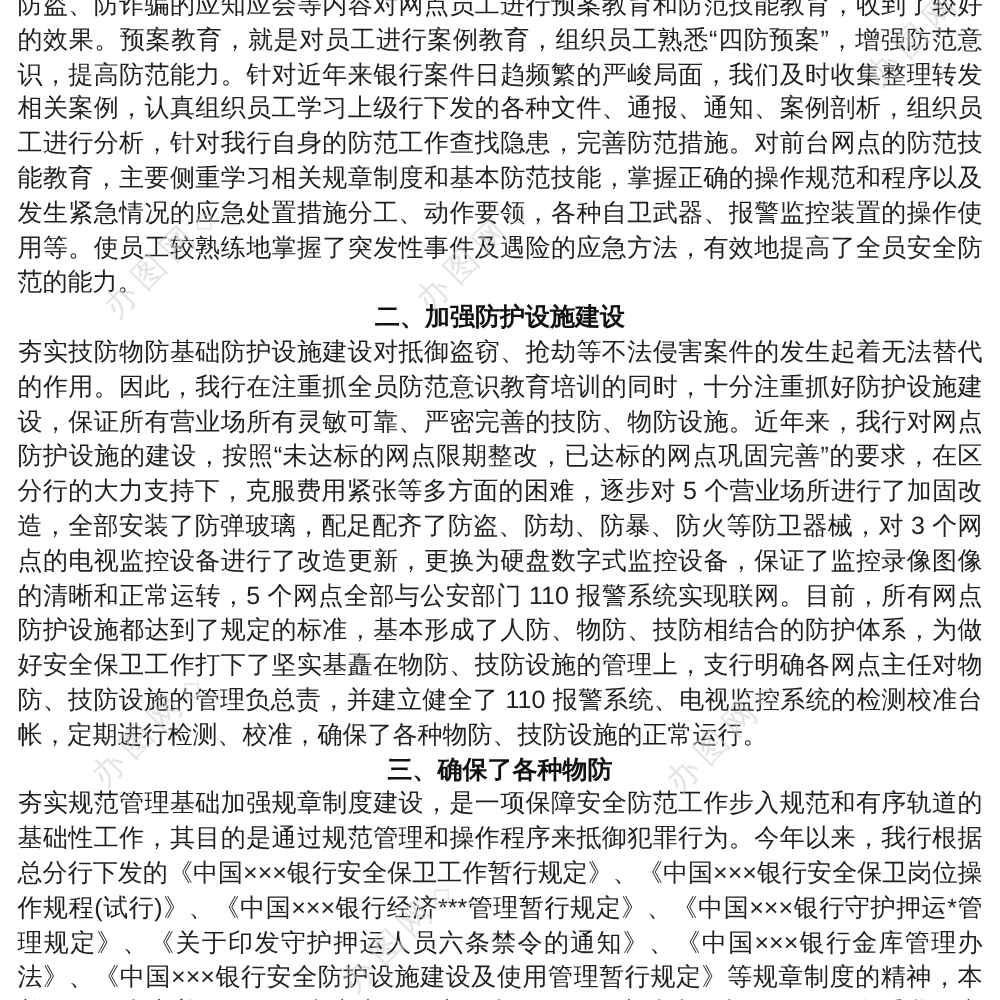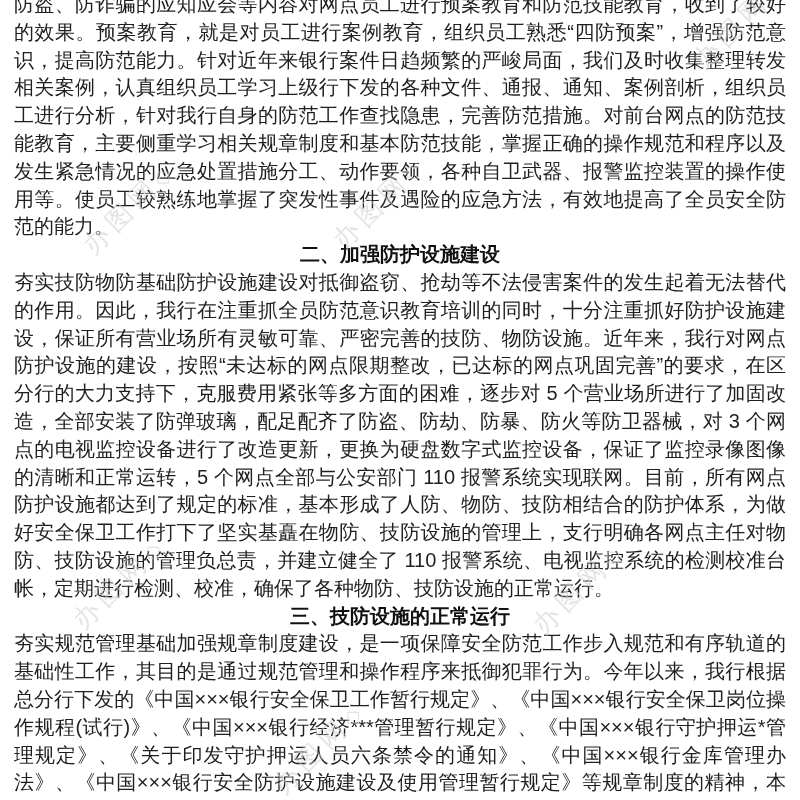--- a/index.html
+++ b/index.html
@@ -66,21 +66,21 @@
 
 <div class="page">
 
   <div class="doc-content">
     <p>防盗、防诈骗的应知应会等内容对网点员工进行预案教育和防范技能教育，收到了较好的效果。预案教育，就是对员工进行案例教育，组织员工熟悉“四防预案”，增强防范意识，提高防范能力。针对近年来银行案件日趋频繁的严峻局面，我们及时收集整理转发相关案例，认真组织员工学习上级行下发的各种文件、通报、通知、案例剖析，组织员工进行分析，针对我行自身的防范工作查找隐患，完善防范措施。对前台网点的防范技能教育，主要侧重学习相关规章制度和基本防范技能，掌握正确的操作规范和程序以及发生紧急情况的应急处置措施分工、动作要领，各种自卫武器、报警监控装置的操作使用等。使员工较熟练地掌握了突发性事件及遇险的应急方法，有效地提高了全员安全防范的能力。</p>
 
     <h2>二、加强防护设施建设</h2>
 
     <p>夯实技防物防基础防护设施建设对抵御盗窃、抢劫等不法侵害案件的发生起着无法替代的作用。因此，我行在注重抓全员防范意识教育培训的同时，十分注重抓好防护设施建设，保证所有营业场所有灵敏可靠、严密完善的技防、物防设施。近年来，我行对网点防护设施的建设，按照“未达标的网点限期整改，已达标的网点巩固完善”的要求，在区分行的大力支持下，克服费用紧张等多方面的困难，逐步对 5 个营业场所进行了加固改造，全部安装了防弹玻璃，配足配齐了防盗、防劫、防暴、防火等防卫器械，对 3 个网点的电视监控设备进行了改造更新，更换为硬盘数字式监控设备，保证了监控录像图像的清晰和正常运转，5 个网点全部与公安部门 110 报警系统实现联网。目前，所有网点防护设施都达到了规定的标准，基本形成了人防、物防、技防相结合的防护体系，为做好安全保卫工作打下了坚实基矗在物防、技防设施的管理上，支行明确各网点主任对物防、技防设施的管理负总责，并建立健全了 110 报警系统、电视监控系统的检测校准台帐，定期进行检测、校准，确保了各种物防、技防设施的正常运行。</p>
 
-    <h2>三、技防设施的正常运行</h2>
+    <h2>三、确保了各种物防</h2>
 
     <p>夯实规范管理基础加强规章制度建设，是一项保障安全防范工作步入规范和有序轨道的基础性工作，其目的是通过规范管理和操作程序来抵御犯罪行为。今年以来，我行根据总分行下发的《中国×××银行安全保卫工作暂行规定》、《中国×××银行安全保卫岗位操作规程(试行)》、《中国×××银行经济***管理暂行规定》、《中国×××银行守护押运*管理规定》、《关于印发守护押运人员六条禁令的通知》、《中国×××银行金库管理办法》、《中国×××银行安全防护设施建设及使用管理暂行规定》等规章制度的精神，本着在发展中完善，在需要中充实，在变化中调整，在实践中创新的原则，联系我行实际，建立健全了安全防范工作规章制度。</p>
 
   </div>
 
   <div class="watermark-layer">
     <span class="wm wm1"><span>办图网</span><span class="wm-logo">◇</span></span>
     <span class="wm wm2"><span>办图网</span><span class="wm-logo">◇</span></span>
     <span class="wm wm3"><span>办图网</span><span class="wm-logo">◇</span></span>
     <span class="wm wm4"><span>办图网</span><span class="wm-logo">◇</span></span>

